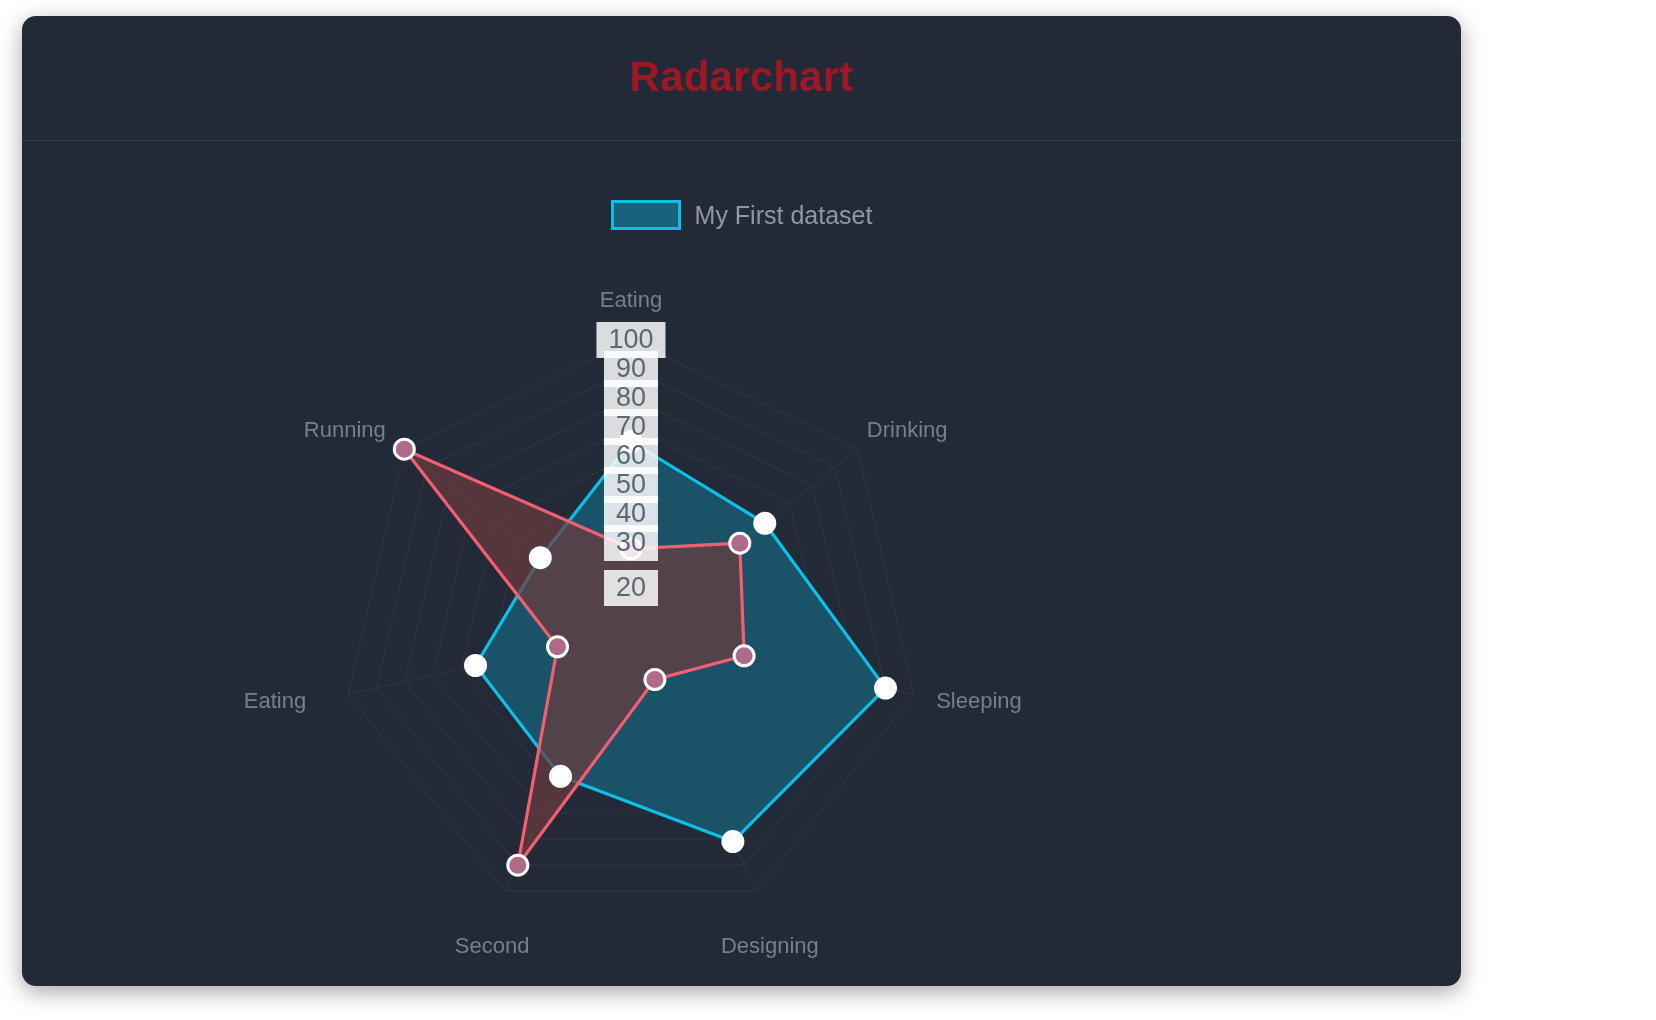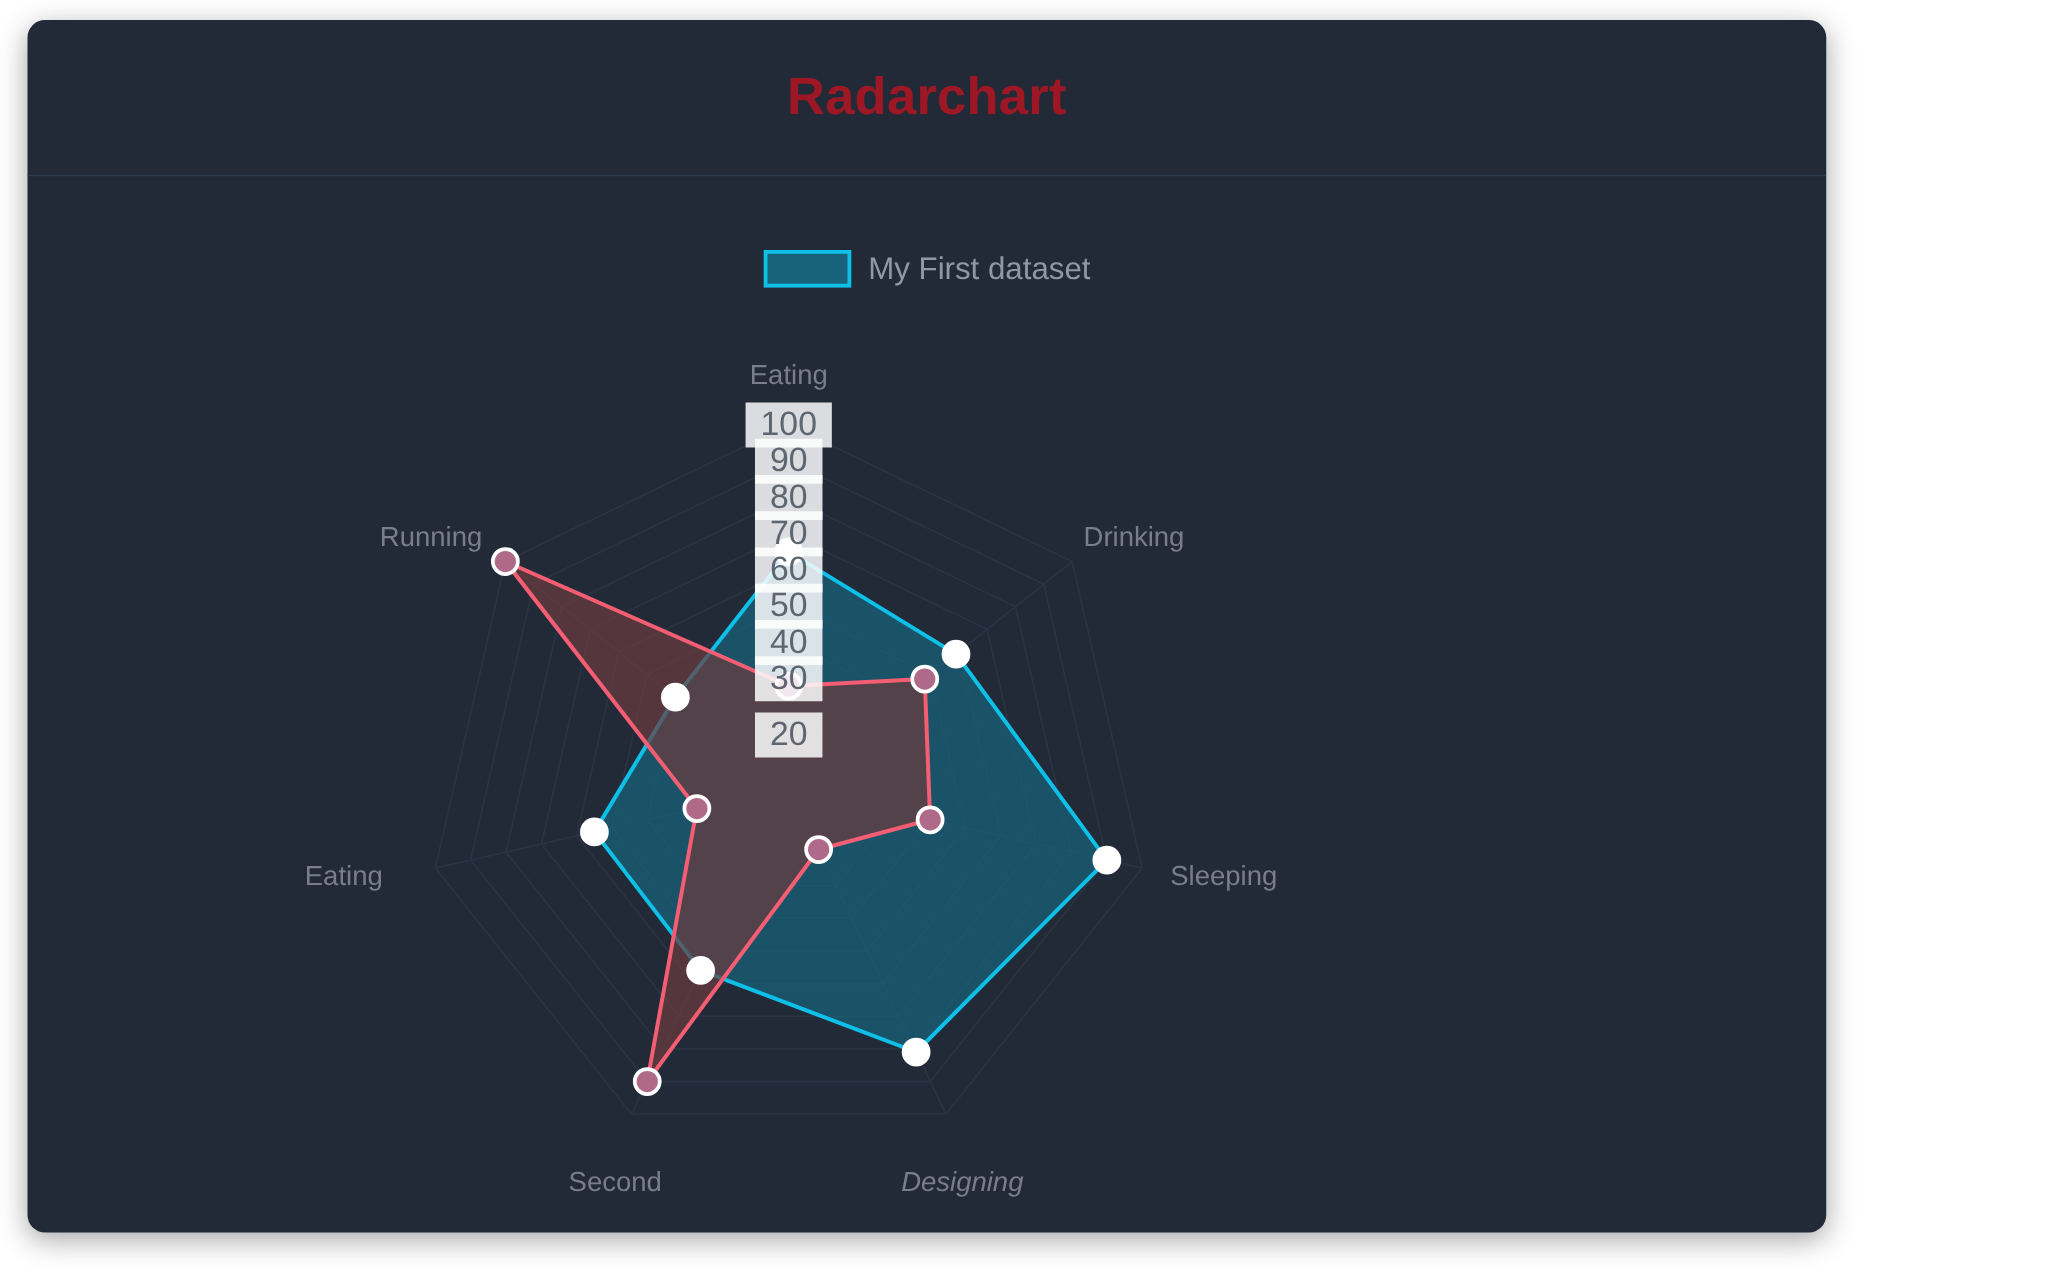--- a/index.html
+++ b/index.html
@@ -160,21 +160,21 @@
           <div class="tick-label" style="left: 609px; top: 440px; background: rgba(255, 255, 255, 0.84); text-align: right;">60</div>
           <div class="tick-label" style="left: 609px; top: 469px; background: rgba(255, 255, 255, 0.84);">50</div>
           <div class="tick-label" style="left: 609px; top: 498px; background: rgba(255, 255, 255, 0.84);">40</div>
           <div class="tick-label" style="left: 609px; top: 527px; background: rgba(255, 255, 255, 0.84); text-align: right;">30</div>
           <div class="tick-label" style="left: 609px; top: 556px; background: rgba(255, 255, 255, 0.84); margin-top: 16px;">20</div>
         </div>
       <div id="axis-layer">
           <div class="axis-label" style="left: 609px; top: 284px;">Eating</div>
           <div class="axis-label" style="left: 885.186px; top: 414.483px;">Drinking</div>
           <div class="axis-label" style="left: 956.977px; top: 685.207px;">Sleeping</div>
-          <div class="axis-label" style="left: 747.843px; top: 930.31px; font-style: italic;">Designing</div>
+          <div class="axis-label" style="left: 747.843px; top: 930.31px;">Designing</div>
           <div class="axis-label" style="left: 470.157px; top: 930.31px;">Second</div>
           <div class="axis-label" style="left: 253.023px; top: 685.207px;">Eating</div>
           <div class="axis-label" style="left: 322.814px; top: 414.483px;">Running</div>
         </div>
     </div>
 
   </div>
 </div>
 
 </body></html>

